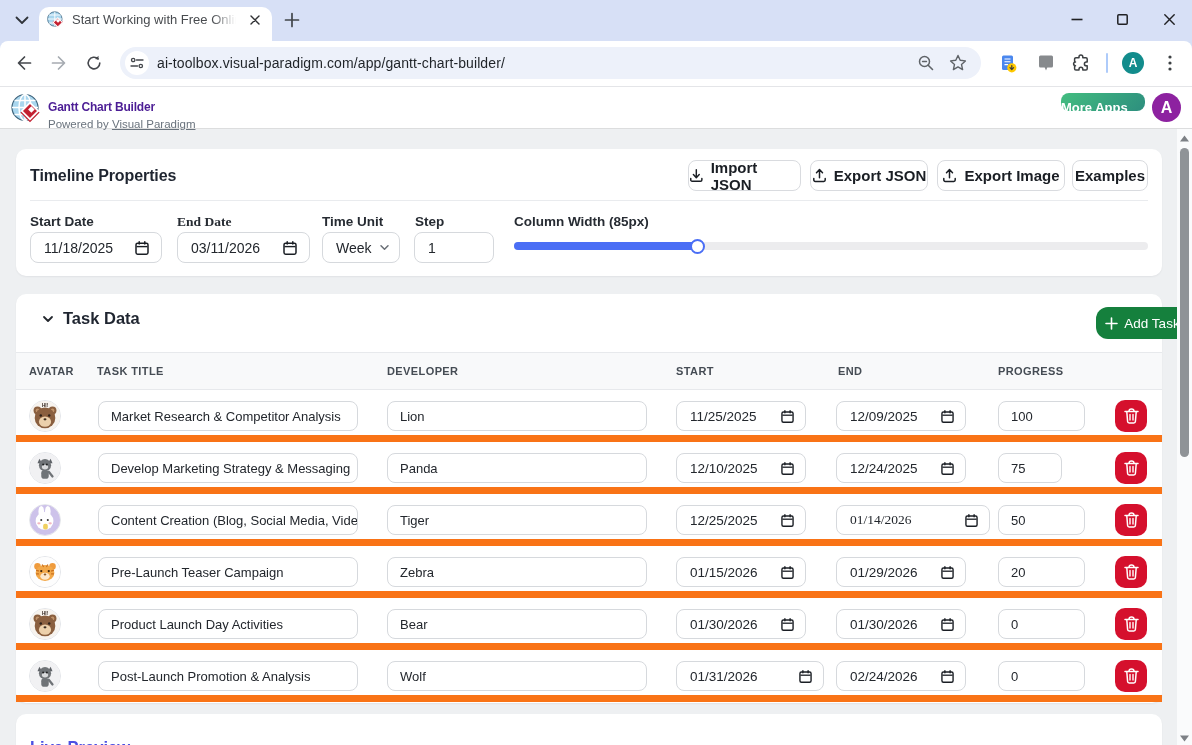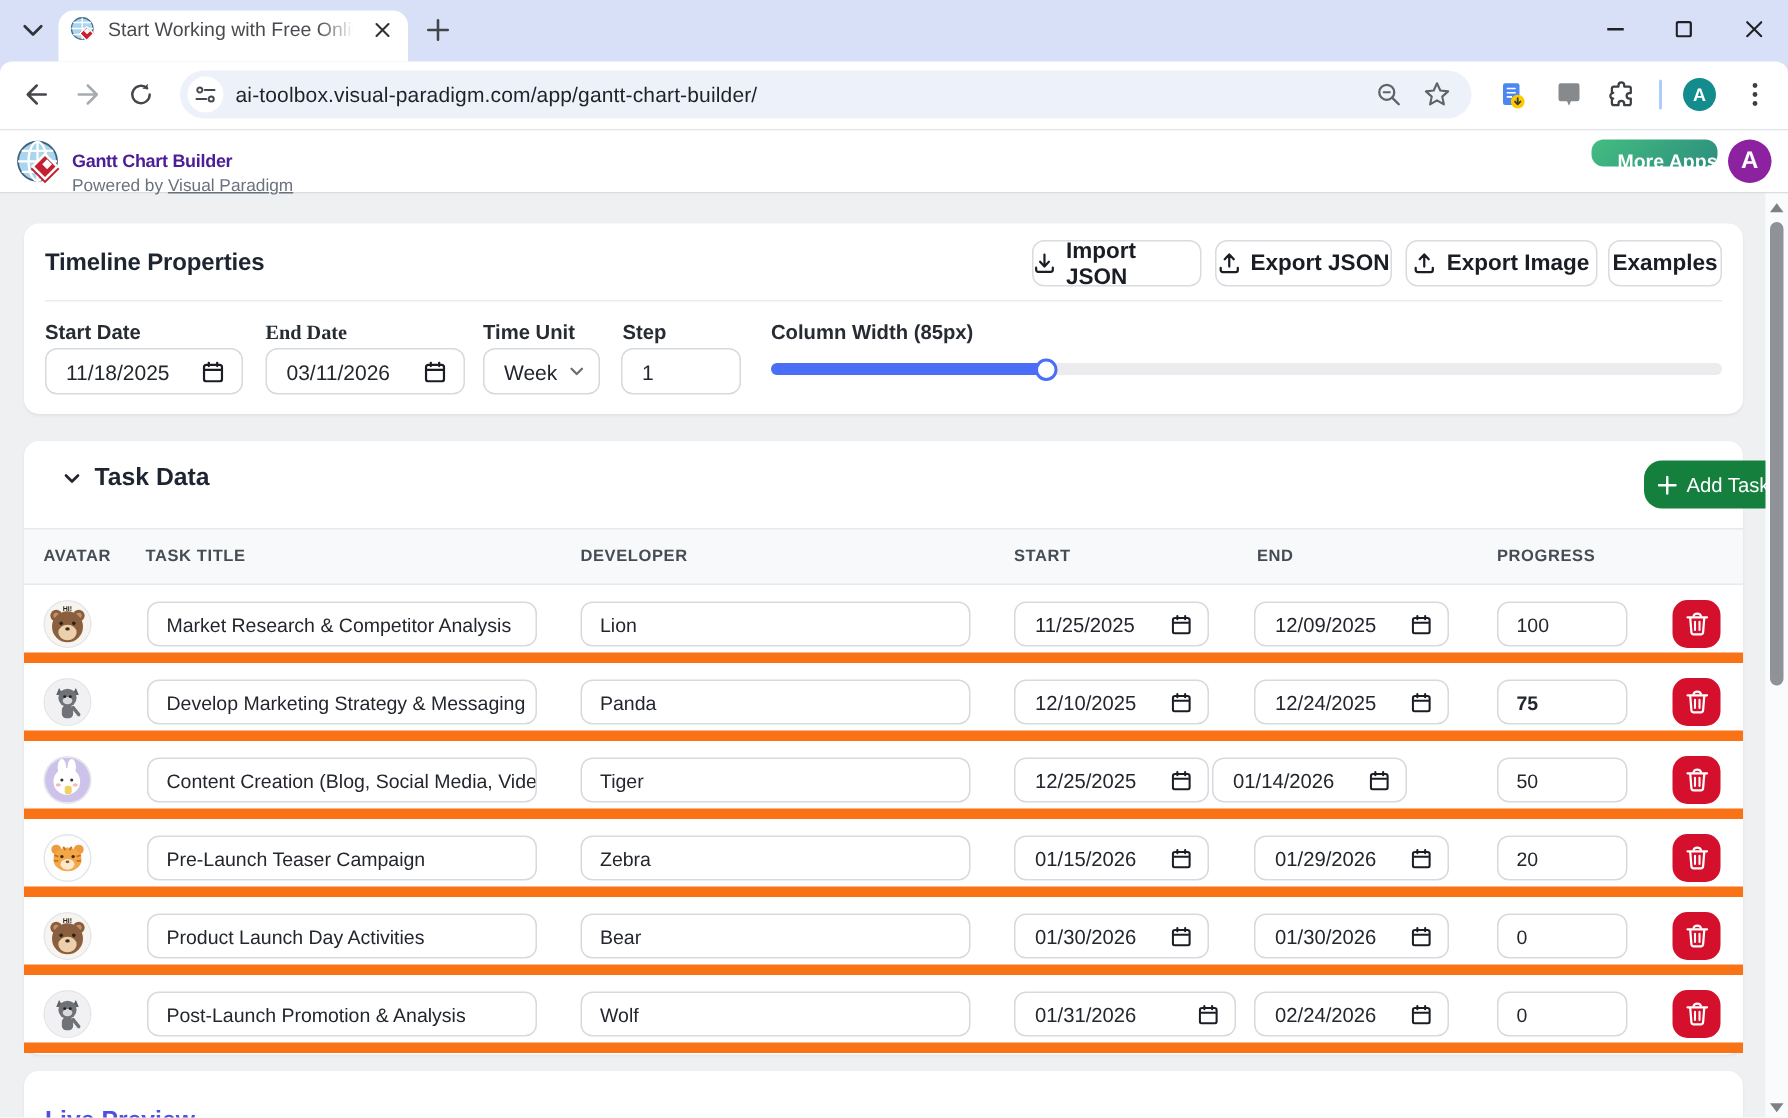--- a/index.html
+++ b/index.html
@@ -15,21 +15,21 @@
   #tabfade { left:212px; top:9px; width:32px; height:24px; background:linear-gradient(to right, rgba(255,255,255,0), #fff 75%); }
   #pill { left:120px; top:47px; width:861px; height:32px; border-radius:16px; background:#edf1fa; }
   .urltext { left:157px; top:55px; font-size:14px; color:#1f2328; letter-spacing:0.1px; }
 
   
   #appheader { left:0; top:87px; width:1192px; height:42px; background:#fff; border-bottom:1px solid #dcddde; }
   #apptitle { left:48px; top:100px; font-size:12px; letter-spacing:-0.2px; font-weight:bold; color:#4c1d95;text-align:center; }
   #appsub { left:48px; top:118px; font-size:11.5px; color:#6a737d; }
   #moreapps { left:1061px; top:93px; width:84px; height:18px; border-radius:8px;
      background:linear-gradient(135deg,#43bd80,#2d8e7e); color:#fff; font-size:13px; font-weight:bold;
-     text-align:right; line-height:30px; }
+     text-align:left; line-height:30px; }
   #uavatar { left:1152px; top:93px; width:29px; height:29px; border-radius:50%; background:#8d22a0;
      color:#fff; font-size:16px; font-weight:bold; text-align:center; line-height:29px; }
 
   
   .card { background:#fff; border-radius:10px; box-shadow:0 1px 2px rgba(16,24,40,.06); }
   #card1 { left:16px; top:149px; width:1146px; height:127px; }
   #card2 { left:16px; top:294px; width:1146px; height:409px; }
   #card3 { left:16px; top:714px; width:1146px; height:40px; border-radius:10px 10px 0 0; }
 
   .cardtitle { font-size:16px; letter-spacing:-0.1px; font-weight:bold; color:#1f2530; }
@@ -300,21 +300,21 @@
     <div class="dinput" style="left:660px;width:130px;">12/10/2025<svg style="position:absolute;right:11px;" width="13" height="13" viewBox="0 0 14 14">
           <rect x="1" y="2.2" width="12" height="11" rx="1.6" fill="none" stroke="#1a1e24" stroke-width="1.5"></rect>
           <path d="M1.5 5.6 H12.5" stroke="#1a1e24" stroke-width="1.4"></path>
           <path d="M4.2 0.8 V3 M9.8 0.8 V3" stroke="#1a1e24" stroke-width="1.5" stroke-linecap="round"></path>
         </svg></div>
     <div class="dinput" style="left:820px;width:130px;">12/24/2025<svg style="position:absolute;right:11px;" width="13" height="13" viewBox="0 0 14 14">
           <rect x="1" y="2.2" width="12" height="11" rx="1.6" fill="none" stroke="#1a1e24" stroke-width="1.5"></rect>
           <path d="M1.5 5.6 H12.5" stroke="#1a1e24" stroke-width="1.4"></path>
           <path d="M4.2 0.8 V3 M9.8 0.8 V3" stroke="#1a1e24" stroke-width="1.5" stroke-linecap="round"></path>
         </svg></div>
-    <div class="rinput" style="left:982px;width:87px;font-weight:bold;">75</div>
+    <div class="rinput" style="left:982px;width:64px;">75</div>
     <div class="delbtn">
         <svg width="15" height="16" viewBox="0 0 15 16">
           <path d="M1 3.5 H14" stroke="#fff" stroke-width="1.5" stroke-linecap="round"></path>
           <path d="M5 3.2 a2.5 2.2 0 0 1 5 0" stroke="#fff" stroke-width="1.5" fill="none"></path>
           <path d="M2.8 3.8 L3.6 13.5 a1.5 1.5 0 0 0 1.5 1.4 h4.8 a1.5 1.5 0 0 0 1.5 -1.4 L12.2 3.8" stroke="#fff" stroke-width="1.5" fill="none"></path>
           <path d="M6 6.5 V12 M9 6.5 V12" stroke="#fff" stroke-width="1.4" stroke-linecap="round"></path>
         </svg>
       </div>
   </div>
 
@@ -330,21 +330,21 @@
           <ellipse cx="21.5" cy="19.5" rx="1.8" ry="1.2" fill="#f4b8c0"></ellipse>
           <rect x="14" y="20" width="5" height="6" rx="2" fill="#f0d060"></rect>
         </svg></div>
     <div class="rinput" style="left:82px;width:260px;">Content Creation (Blog, Social Media, Vide</div>
     <div class="rinput" style="left:371px;width:260px;">Tiger</div>
     <div class="dinput" style="left:660px;width:130px;">12/25/2025<svg style="position:absolute;right:11px;" width="13" height="13" viewBox="0 0 14 14">
           <rect x="1" y="2.2" width="12" height="11" rx="1.6" fill="none" stroke="#1a1e24" stroke-width="1.5"></rect>
           <path d="M1.5 5.6 H12.5" stroke="#1a1e24" stroke-width="1.4"></path>
           <path d="M4.2 0.8 V3 M9.8 0.8 V3" stroke="#1a1e24" stroke-width="1.5" stroke-linecap="round"></path>
         </svg></div>
-    <div class="dinput" style="left:792px;width:130px;">01/14/2026<svg style="position:absolute;right:11px;" width="13" height="13" viewBox="0 0 14 14">
+    <div class="dinput" style="left:820px;width:154px;font-family:Liberation Serif, serif;">01/14/2026<svg style="position:absolute;right:11px;" width="13" height="13" viewBox="0 0 14 14">
           <rect x="1" y="2.2" width="12" height="11" rx="1.6" fill="none" stroke="#1a1e24" stroke-width="1.5"></rect>
           <path d="M1.5 5.6 H12.5" stroke="#1a1e24" stroke-width="1.4"></path>
           <path d="M4.2 0.8 V3 M9.8 0.8 V3" stroke="#1a1e24" stroke-width="1.5" stroke-linecap="round"></path>
         </svg></div>
     <div class="rinput" style="left:982px;width:87px;">50</div>
     <div class="delbtn">
         <svg width="15" height="16" viewBox="0 0 15 16">
           <path d="M1 3.5 H14" stroke="#fff" stroke-width="1.5" stroke-linecap="round"></path>
           <path d="M5 3.2 a2.5 2.2 0 0 1 5 0" stroke="#fff" stroke-width="1.5" fill="none"></path>
           <path d="M2.8 3.8 L3.6 13.5 a1.5 1.5 0 0 0 1.5 1.4 h4.8 a1.5 1.5 0 0 0 1.5 -1.4 L12.2 3.8" stroke="#fff" stroke-width="1.5" fill="none"></path>

